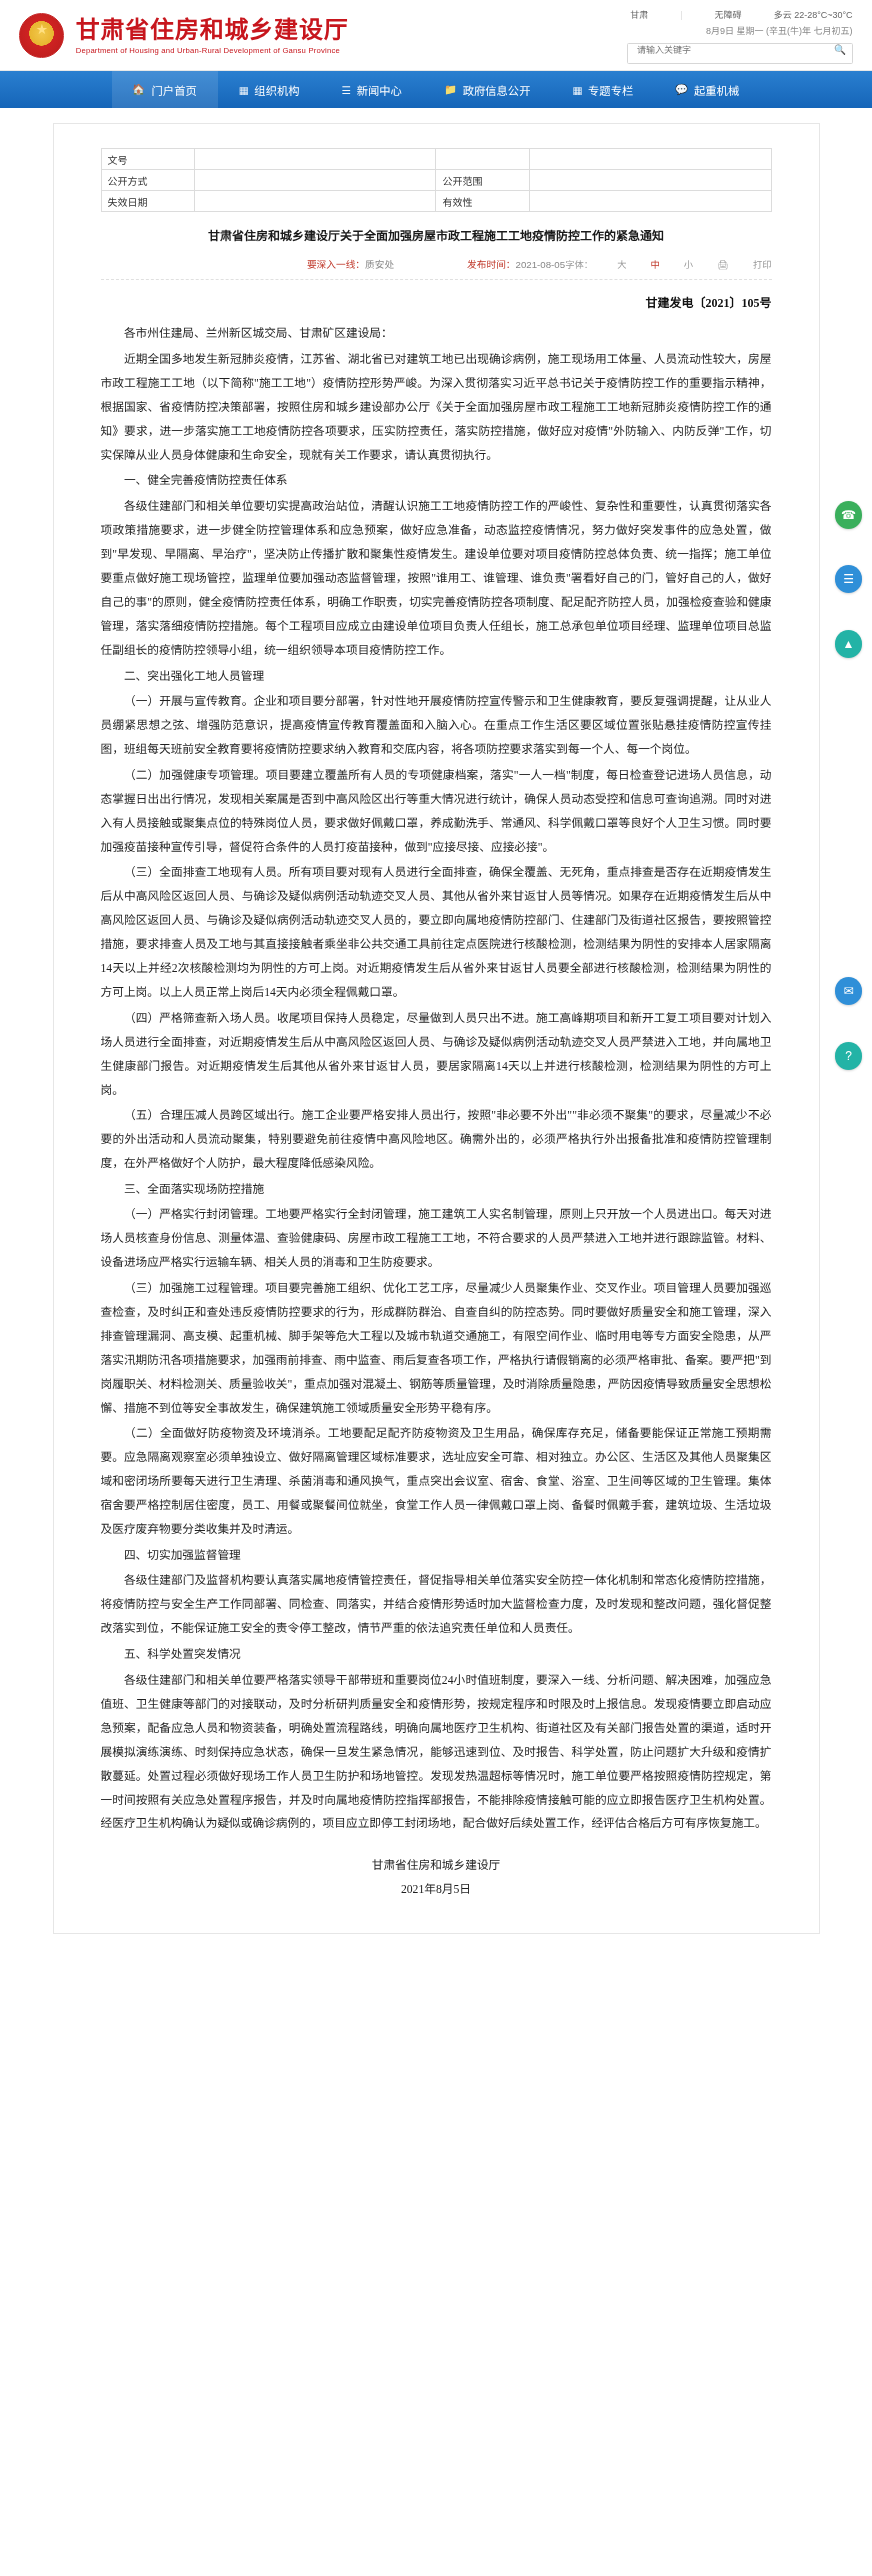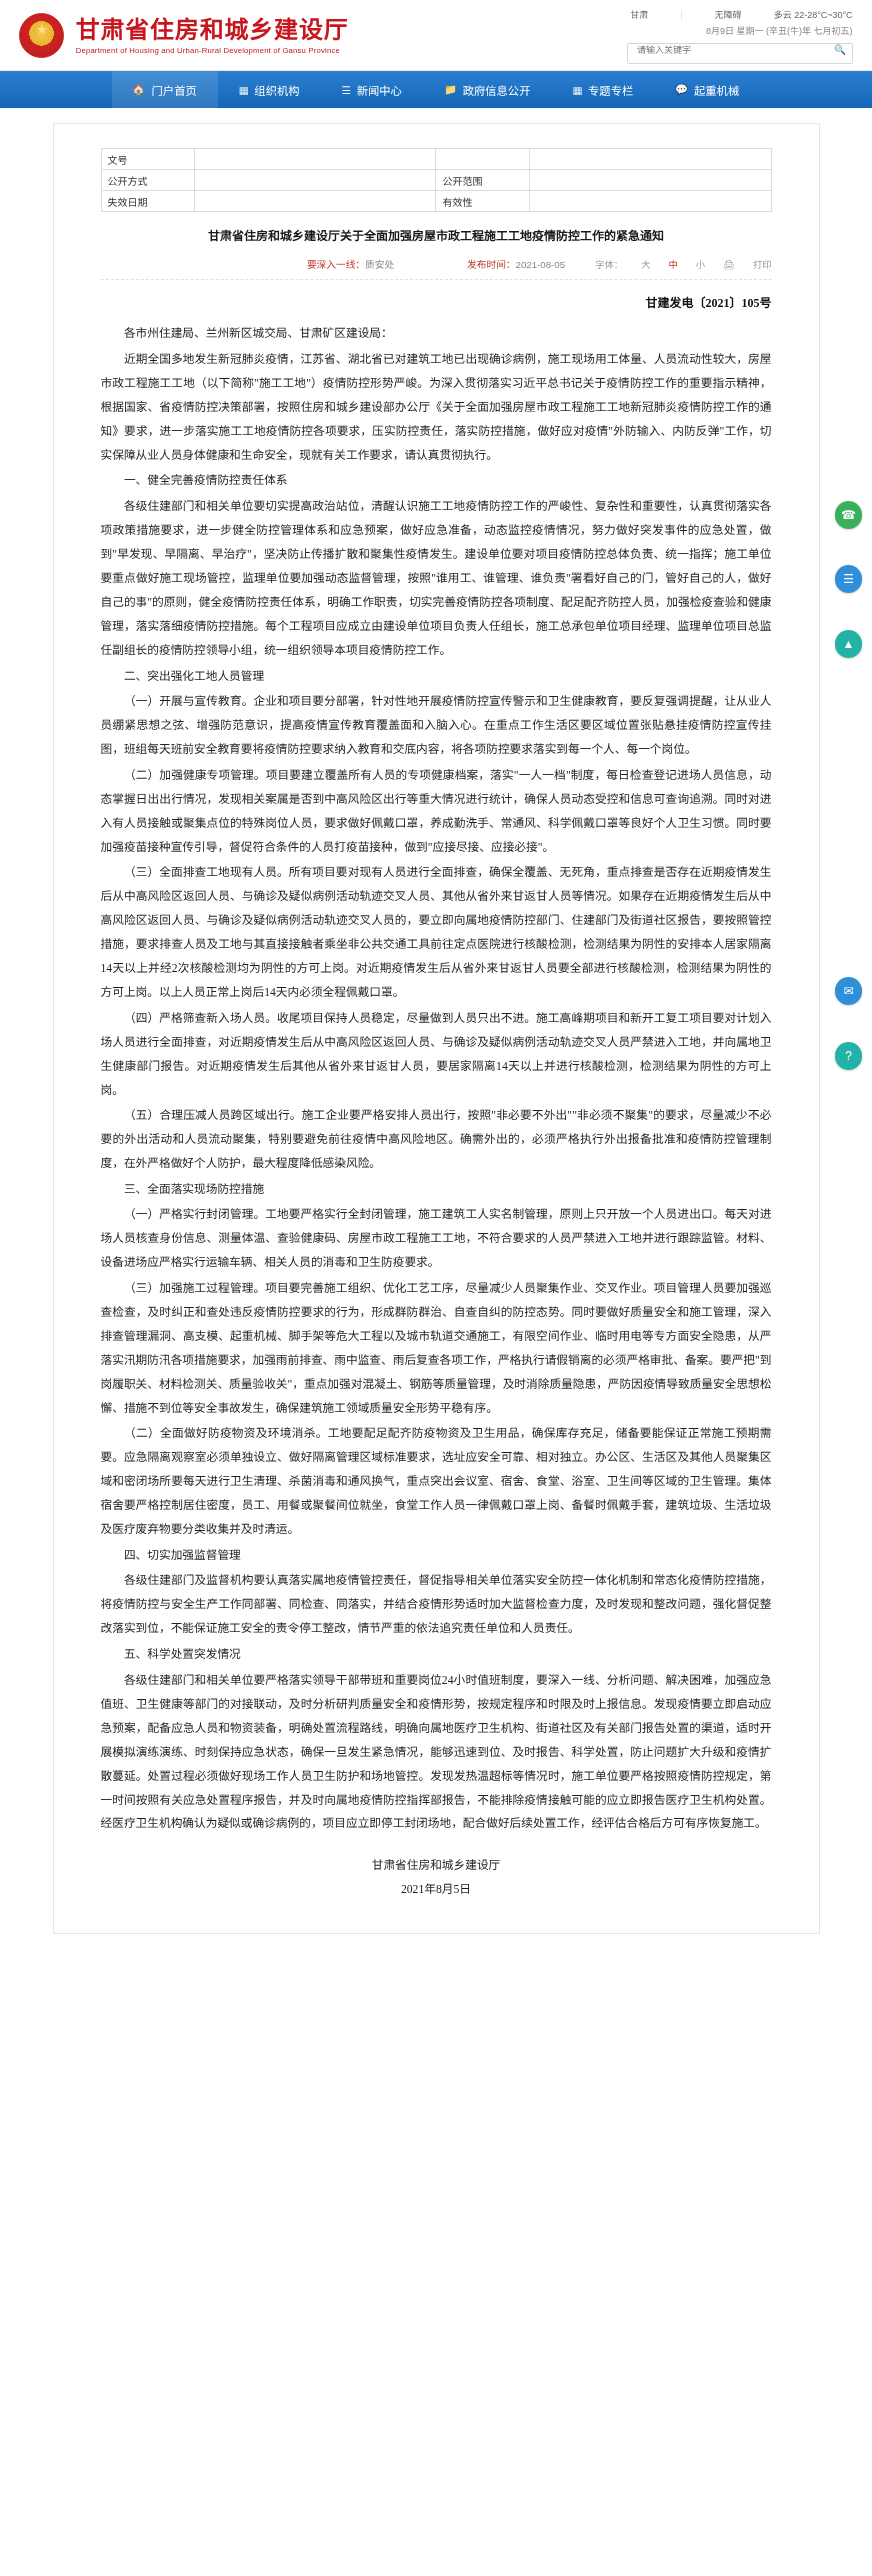--- a/index.html
+++ b/index.html
@@ -106,21 +106,21 @@
   }
   .subbar {
     display: flex; align-items: center; justify-content: center; gap: 73px;
     font-size: 9.7px; color: #888;
     border-bottom: 0.8px dashed #e0e0e0; padding-bottom: 8px; margin-bottom: 3.2px;
     position: relative;
   }
   .subbar .k { color: #c0392b; }
   .subbar .right-tools {
     position: absolute; right: 0; top: 0;
-    display: flex; align-items: center; gap: 18px; font-size: 9.3px; color: #999;
+    display: flex; align-items: center; gap: 24px; font-size: 9.3px; color: #999;
   }
   .subbar .right-tools .sz { cursor: pointer; }
   .subbar .right-tools .sz.cur { color: #c0392b; }
 
   .docnum {
     text-align: right; font-family: "Liberation Serif", serif;
     font-size: 12px; font-weight: bold; margin: 13px 0 11.3px 0; color: #111;
   }
 
   .body-text {

